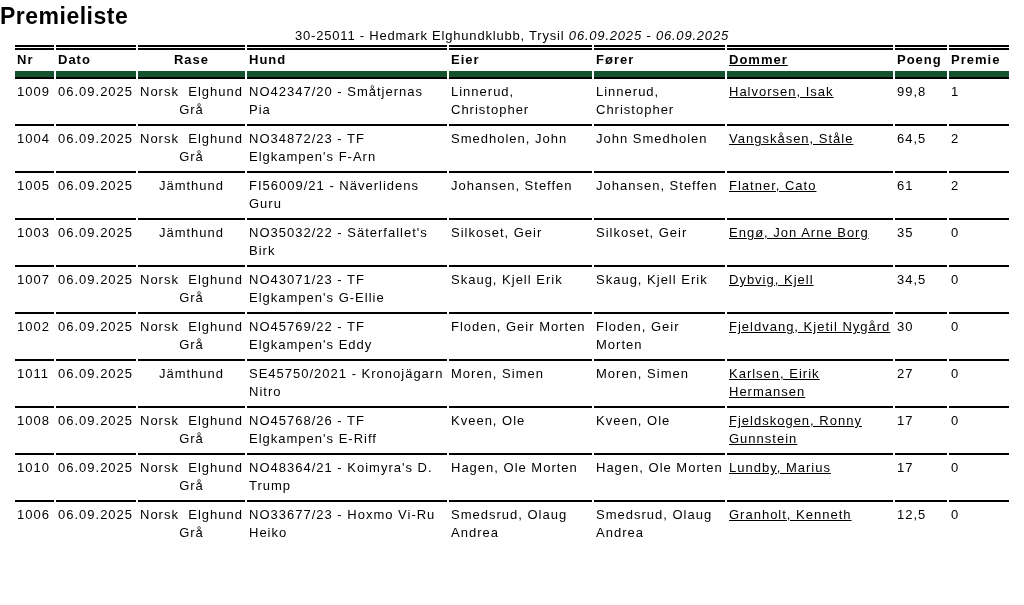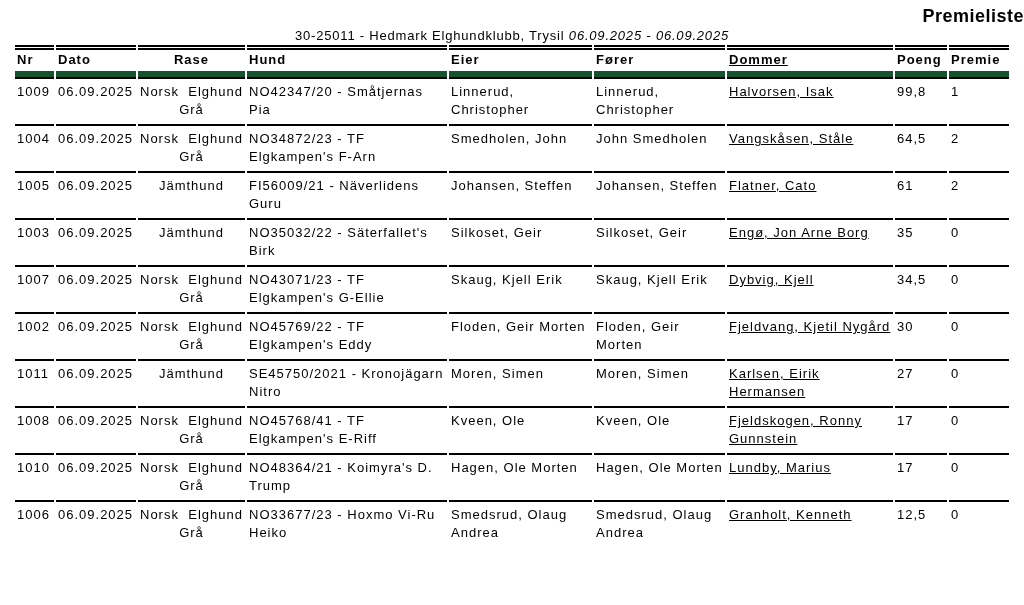--- a/index.html
+++ b/index.html
@@ -5,21 +5,21 @@
   * { box-sizing: border-box; }
   html,body { margin:0; padding:0; }
   body {
     width:1024px; height:605px;
     background:#ffffff; color:#000000;
     font-family:"Liberation Sans","DejaVu Sans",sans-serif;
     overflow:hidden;
   }
   .doc { width:1024px; }
   .title {
-    font-size:18px; font-weight:bold; text-align:right;
+    font-size:23px; font-weight:bold; text-align:left;
     margin:6px 0 0 0; letter-spacing:0.5px; line-height:21px;
   }
   .subtitle {
     font-size:13px; text-align:center; letter-spacing:0.8px;
     margin:1px 0 0 0; line-height:16px;
   }
   .subtitle .dates { font-style:italic; }
   table.premieliste {
     border-collapse:separate; border-spacing:2px 0;
     table-layout:fixed; width:998px;
@@ -146,21 +146,21 @@
     <td class="col-eier">Moren, Simen</td>
     <td class="col-forer">Moren, Simen</td>
     <td class="col-dommer">Karlsen, Eirik Hermansen</td>
     <td class="col-poeng">27</td>
     <td class="col-premie">0</td>
   </tr>
         <tr>
     <td class="col-nr">1008</td>
     <td class="col-dato">06.09.2025</td>
     <td class="col-rase">Norsk Elghund Grå</td>
-    <td class="col-hund">NO45768/41 - TF Elgkampen's E-Riff</td>
+    <td class="col-hund">NO45768/26 - TF Elgkampen's E-Riff</td>
     <td class="col-eier">Kveen, Ole</td>
     <td class="col-forer">Kveen, Ole</td>
     <td class="col-dommer">Fjeldskogen, Ronny Gunnstein</td>
     <td class="col-poeng">17</td>
     <td class="col-premie">0</td>
   </tr>
         <tr>
     <td class="col-nr">1010</td>
     <td class="col-dato">06.09.2025</td>
     <td class="col-rase">Norsk Elghund Grå</td>

